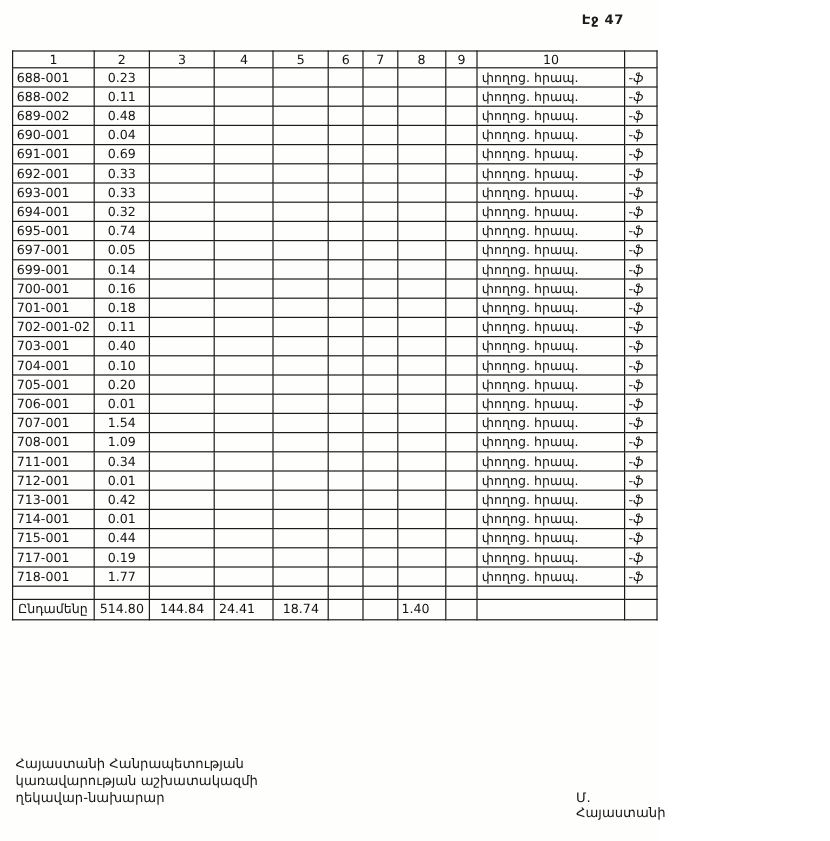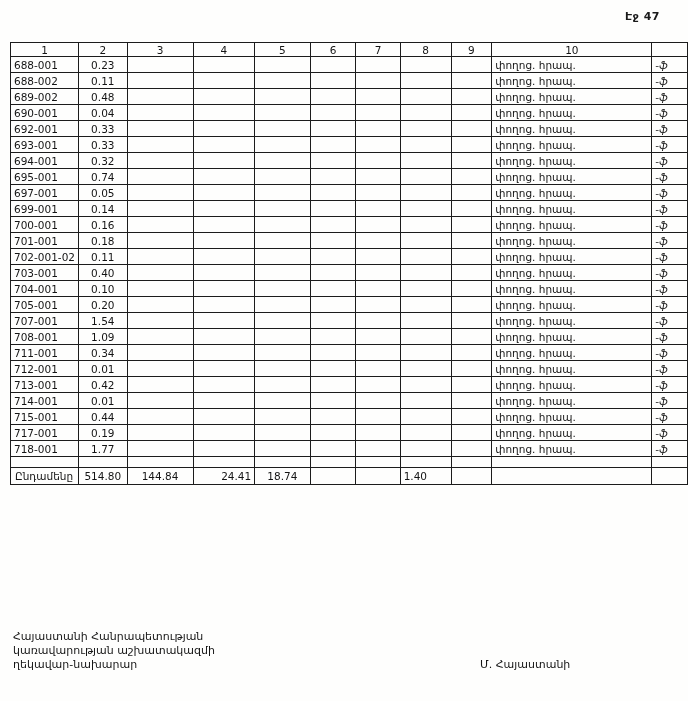--- a/index.html
+++ b/index.html
@@ -4,21 +4,21 @@
 <style>
   html,body{margin:0;padding:0;}
   body{
     width:692px;height:701px;
     background:#ffffff;
     font-family:"DejaVu Sans","Liberation Sans",sans-serif;
     color:#111;
     overflow:hidden;
   }
   .page{
-    position:relative;width:688px;height:701px;
+    position:relative;width:548px;height:701px;
     background:#fefefd;
   }
   .page-number{
     position:absolute;top:10px;right:28px;
     font-size:11px;font-weight:bold;color:#1a1a1a;
     letter-spacing:0.5px;
   }
   table.doc-table{
     position:absolute;top:42px;left:10px;
     border-collapse:collapse;
@@ -35,21 +35,21 @@
     color:#141414;
   }
   table.doc-table th{
     font-weight:normal;
     height:13px;
     text-align:center;
   }
   .c1{width:60px;text-align:left;}
   .c2{width:42px;text-align:center;}
   .c3{width:61px;text-align:center;}
-  .c4{width:57px;text-align:right;}
+  .c4{width:57px;text-align:left;}
   .c5{width:50px;text-align:center;}
   .c6{width:42px;text-align:center;}
   .c7{width:40px;text-align:center;}
   .c8{width:46px;text-align:left;}
   .c9{width:36px;text-align:center;}
   .c10{width:160px;text-align:left;padding-left:26px;}
   td.note-cell, th.note-cell{
     border:none;
     width:30px;
     font-size:9px;
@@ -141,20 +141,33 @@
           <td class="c4"></td>
           <td class="c5"></td>
           <td class="c6"></td>
           <td class="c7"></td>
           <td class="c8"></td>
           <td class="c9"></td>
           <td class="c10">փողոց. հրապ.</td>
           <td class="note-cell">֊ֆ</td>
         </tr>
         <tr>
+          <td class="c1">691-001</td>
+          <td class="c2">0.69</td>
+          <td class="c3"></td>
+          <td class="c4"></td>
+          <td class="c5"></td>
+          <td class="c6"></td>
+          <td class="c7"></td>
+          <td class="c8"></td>
+          <td class="c9"></td>
+          <td class="c10">փողոց. հրապ.</td>
+          <td class="note-cell">֊ֆ</td>
+        </tr>
+        <tr>
           <td class="c1">692-001</td>
           <td class="c2">0.33</td>
           <td class="c3"></td>
           <td class="c4"></td>
           <td class="c5"></td>
           <td class="c6"></td>
           <td class="c7"></td>
           <td class="c8"></td>
           <td class="c9"></td>
           <td class="c10">փողոց. հրապ.</td>
@@ -286,20 +299,33 @@
           <td class="c6"></td>
           <td class="c7"></td>
           <td class="c8"></td>
           <td class="c9"></td>
           <td class="c10">փողոց. հրապ.</td>
           <td class="note-cell">֊ֆ</td>
         </tr>
         <tr>
           <td class="c1">705-001</td>
           <td class="c2">0.20</td>
+          <td class="c3"></td>
+          <td class="c4"></td>
+          <td class="c5"></td>
+          <td class="c6"></td>
+          <td class="c7"></td>
+          <td class="c8"></td>
+          <td class="c9"></td>
+          <td class="c10">փողոց. հրապ.</td>
+          <td class="note-cell">֊ֆ</td>
+        </tr>
+        <tr>
+          <td class="c1">706-001</td>
+          <td class="c2">0.01</td>
           <td class="c3"></td>
           <td class="c4"></td>
           <td class="c5"></td>
           <td class="c6"></td>
           <td class="c7"></td>
           <td class="c8"></td>
           <td class="c9"></td>
           <td class="c10">փողոց. հրապ.</td>
           <td class="note-cell">֊ֆ</td>
         </tr>

